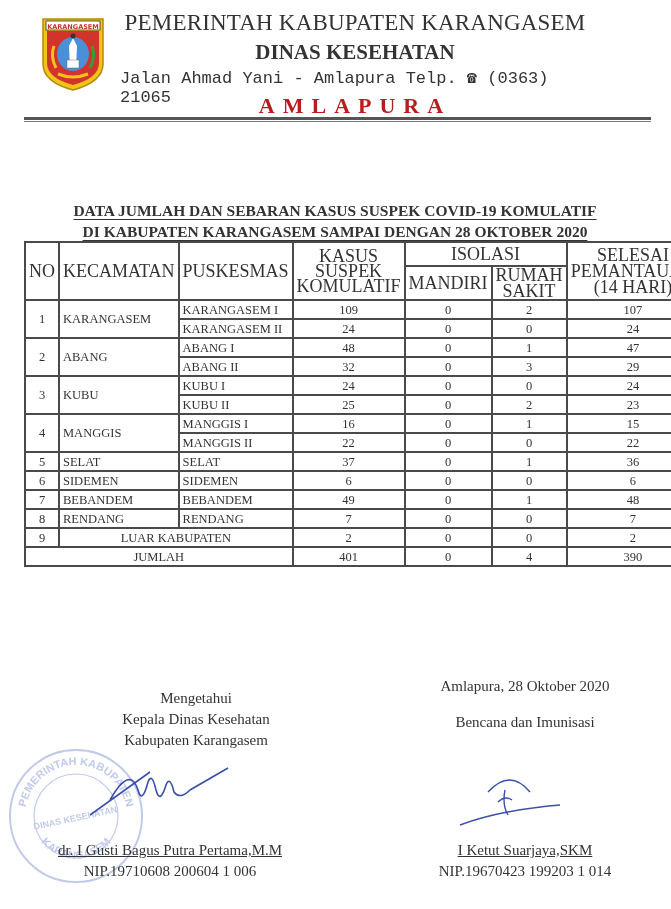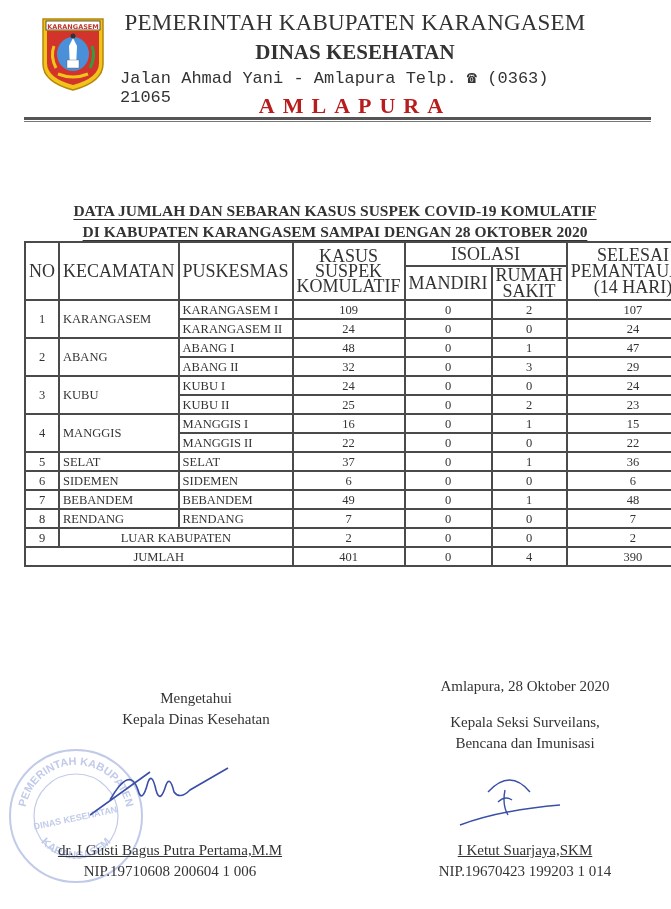--- a/index.html
+++ b/index.html
@@ -215,34 +215,34 @@
     <circle cx="71" cy="71" r="66" fill="none" stroke="#8fa0d8" stroke-width="2"></circle>
     <circle cx="71" cy="71" r="42" fill="none" stroke="#8fa0d8" stroke-width="1.2"></circle>
     <text font-family="Liberation Sans, sans-serif" font-size="11" font-weight="bold" fill="#8fa0d8"><textPath href="#arcTop" startOffset="50%" text-anchor="middle">PEMERINTAH KABUPATEN</textPath></text>
     <text x="71" y="76" text-anchor="middle" font-family="Liberation Sans, sans-serif" font-size="9" font-weight="bold" fill="#8fa0d8" transform="rotate(-12 71 76)">DINAS KESEHATAN</text>
     <text font-family="Liberation Sans, sans-serif" font-size="11" font-weight="bold" fill="#8fa0d8"><textPath href="#arcBot" startOffset="50%" text-anchor="middle">KARANGASEM</textPath></text>
   </svg>
 </div>
 <div class="abs sig sig-left">
   <div>Mengetahui</div>
   <div>Kepala Dinas Kesehatan</div>
+  <div>Kabupaten Karangasem</div>
 </div>
 <div class="abs scribble-left">
   <svg width="140" height="60" viewBox="0 0 140 60">
     <path d="M0 55 L60 12 M20 40 Q40 5 48 30 Q52 45 58 22 Q62 12 66 30 Q70 45 76 25 Q80 15 84 32 Q90 40 100 30 L138 8" stroke="#3a4fa8" stroke-width="1.6" fill="none"></path>
   </svg>
 </div>
 <div class="abs sig sig-name-left">
   <div class="u">dr. I Gusti Bagus Putra Pertama,M.M</div>
   <div>NIP.19710608 200604 1 006</div>
 </div>
 
 <div class="abs sig sig-right">
   <div style="margin-bottom:15px">Amlapura, 28 Oktober 2020</div>
-  <div>Kepala Seksi Surveilans,</div>
   <div>Bencana dan Imunisasi</div>
 </div>
 <div class="abs scribble-right">
   <svg width="140" height="60" viewBox="0 0 140 60">
     <path d="M38 22 Q60 -2 80 22 M55 20 Q52 35 58 45 M48 32 Q55 25 62 30 M10 55 Q50 40 110 35" stroke="#3a4fa8" stroke-width="1.4" fill="none"></path>
   </svg>
 </div>
 <div class="abs sig sig-name-right">
   <div class="u">I Ketut Suarjaya,SKM</div>
   <div>NIP.19670423 199203 1 014</div>

